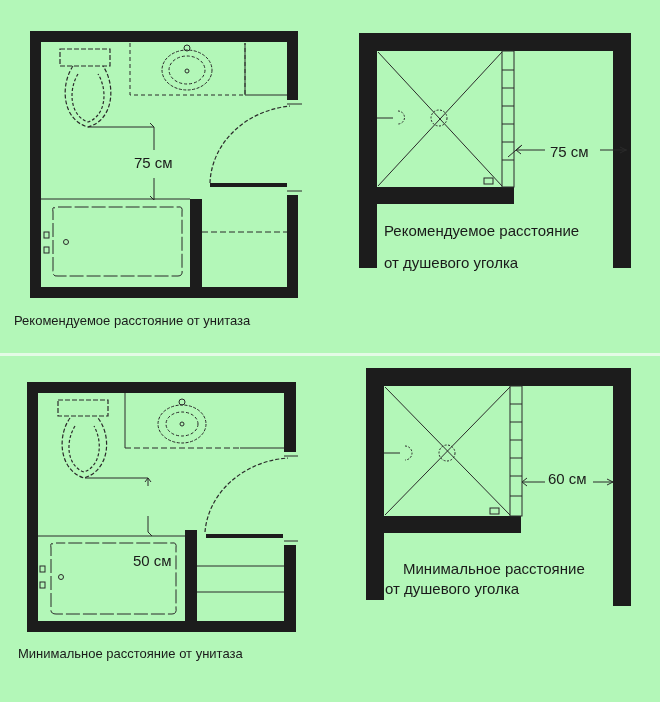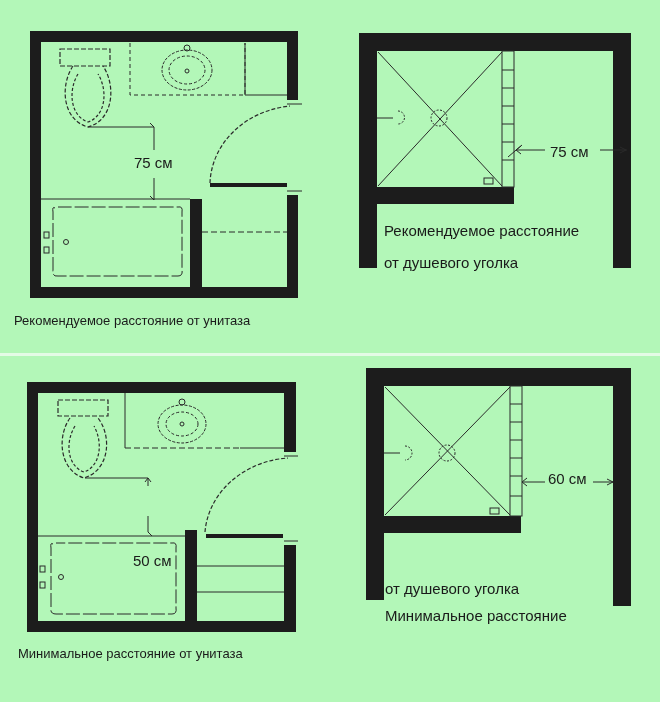--- a/index.html
+++ b/index.html
@@ -192,15 +192,15 @@
     <g fill="none" stroke="#2a2a2a" stroke-width="1">
       <line x1="522" y1="126" x2="545" y2="126"></line>
       <line x1="593" y1="126" x2="613" y2="126"></line>
       <polyline points="527,122 522,126 527,130"></polyline>
       <polyline points="607,123 613,126 607,129"></polyline>
     </g>
   </svg>
   <div class="dim" style="left:133px;top:152px;margin-top:44px;">50 см</div>
   <div class="caption" style="left:18px;top:290px;text-align:center;">Минимальное расстояние от унитаза</div>
   <div class="dim" style="left:548px;top:114px;">60 см</div>
-  <div class="cap2" style="left:385px;top:203px;margin-top:47px;">Минимальное расстояние</div>
+  <div class="cap2" style="left:403px;top:203px;">Минимальное расстояние</div>
   <div class="cap2" style="left:385px;top:223px;">от душевого уголка</div>
 </div>
 
 </body></html>

